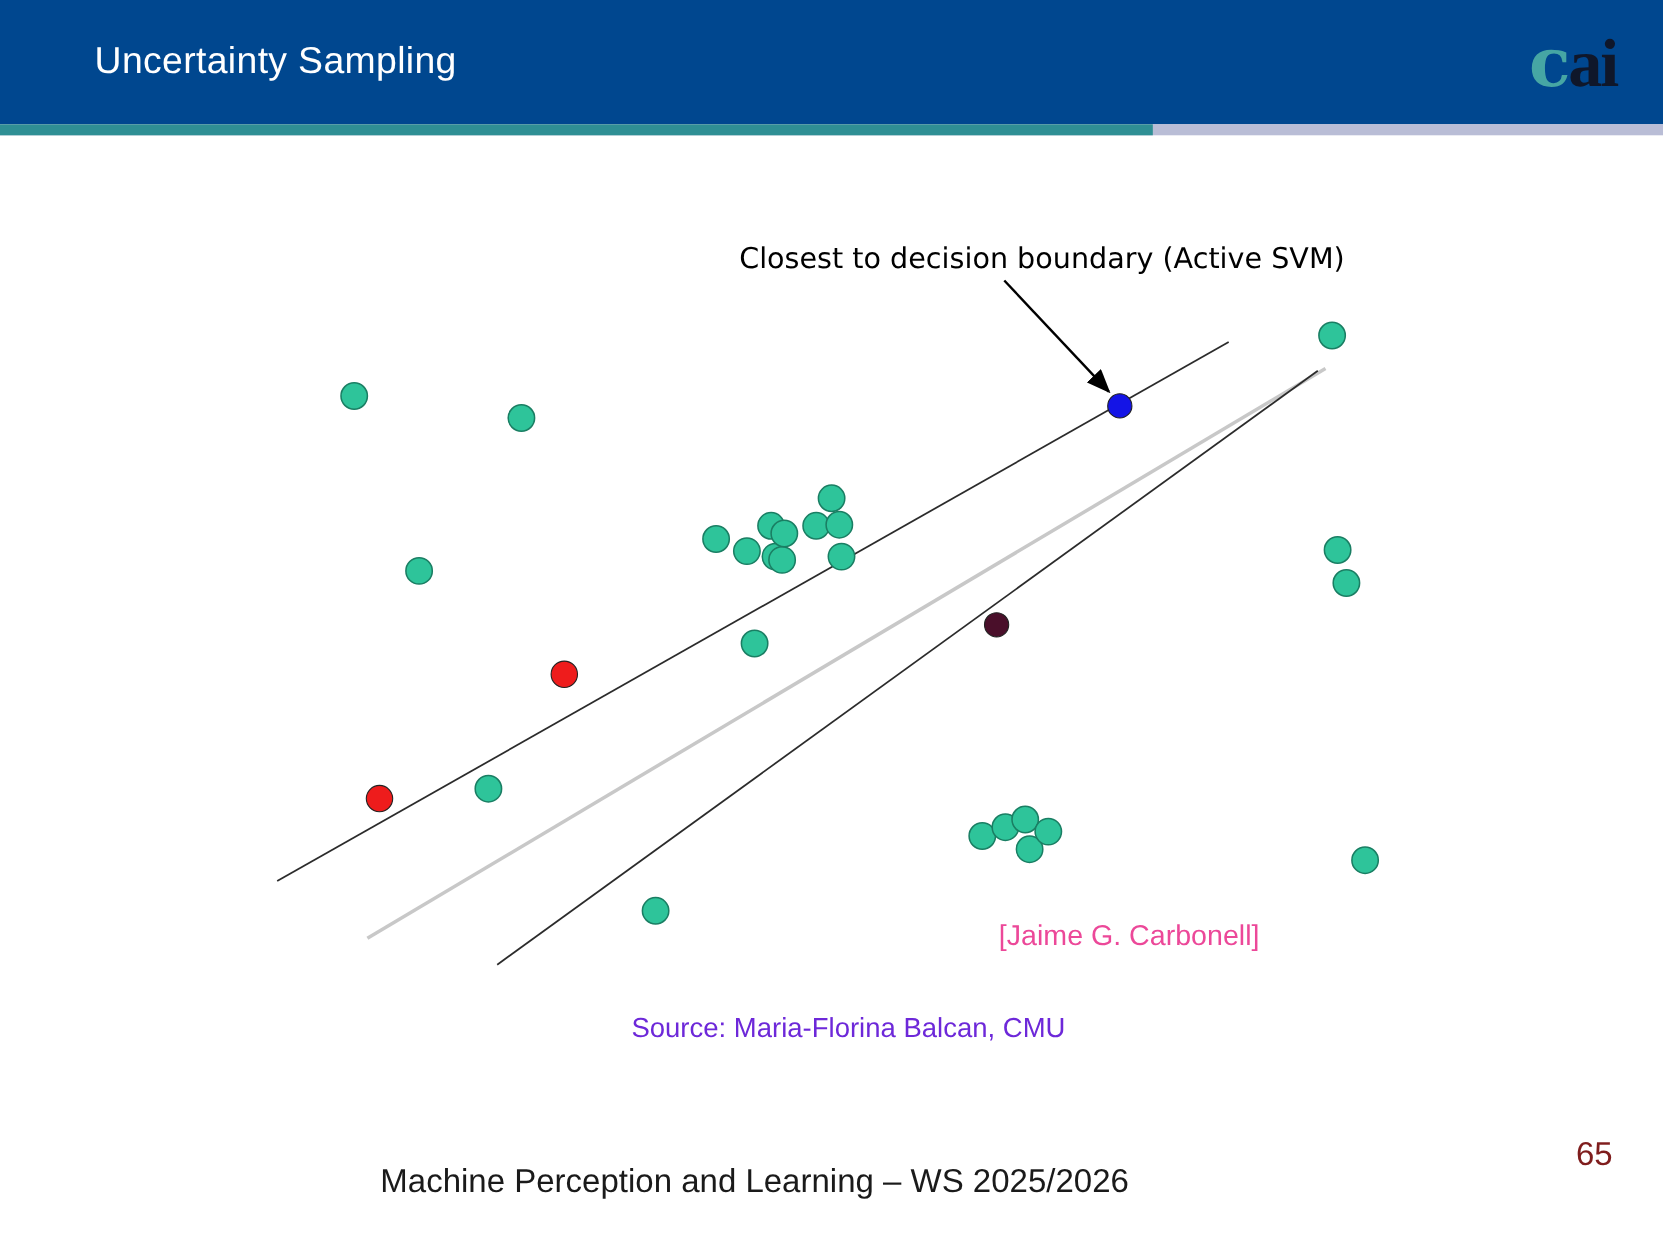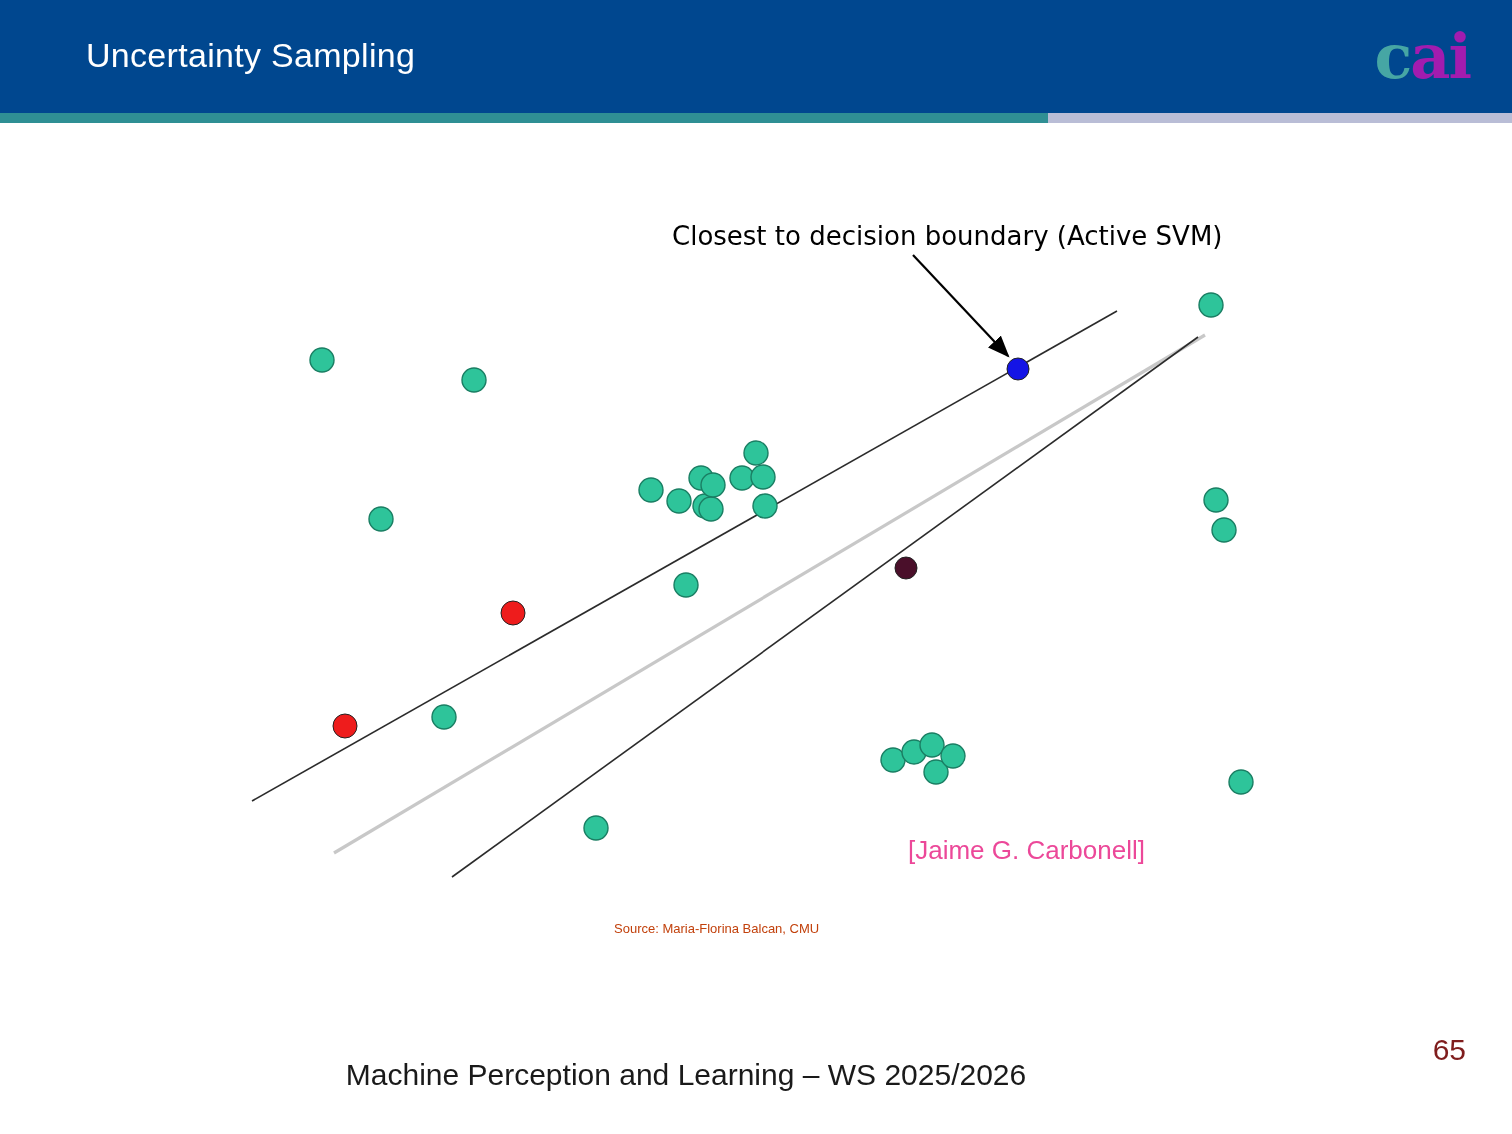--- a/index.html
+++ b/index.html
@@ -38,21 +38,21 @@
     right: 42px;
     top: 26px;
     font-size: 62px;
     line-height: 62px;
     font-weight: 700;
     letter-spacing: -2px;
     color: #ffffff;
     font-family: "DejaVu Serif", serif;
   }
   .logo .c-part { color: #46a6a4; }
-  .logo .ai-part { color: #a21caf; }
+  .logo .ai-part { color: #0f172a; font-family: Liberation Serif, serif; }
 
   .accent-bar {
     position: absolute;
     left: 0;
     top: 113px;
     width: 1512px;
     height: 10px;
     background: #b9bdd6;
   }
   .accent-bar-left {
@@ -90,24 +90,24 @@
   .credit-label {
     position: absolute;
     left: 908px;
     top: 712px;
     font-size: 26px;
     color: #ec4899;
     white-space: nowrap;
   }
   .source-label {
     position: absolute;
-    left: 614px;
+    left: 574px;
     top: 798px;
-    font-size: 13px;
-    color: #c2410c;
+    font-size: 25px;
+    color: #6d28d9;
     white-space: nowrap;
   }
 
   
   .footer-text {
     position: absolute;
     left: 0;
     top: 1058px;
     width: 1372px;
     text-align: center;

